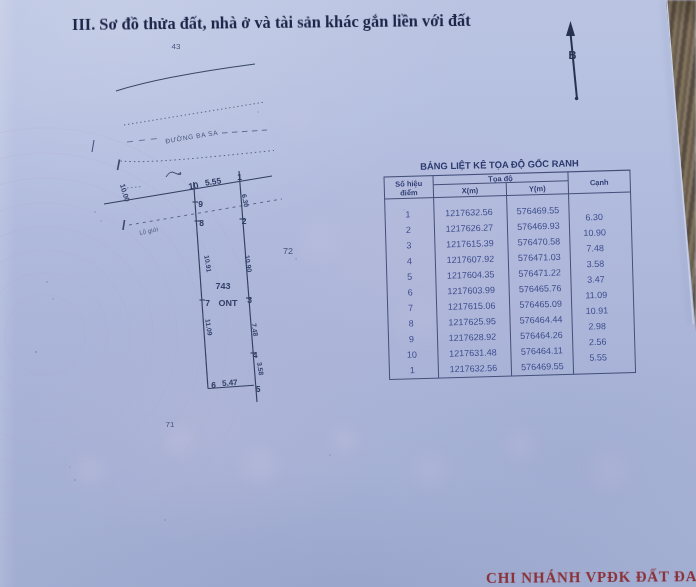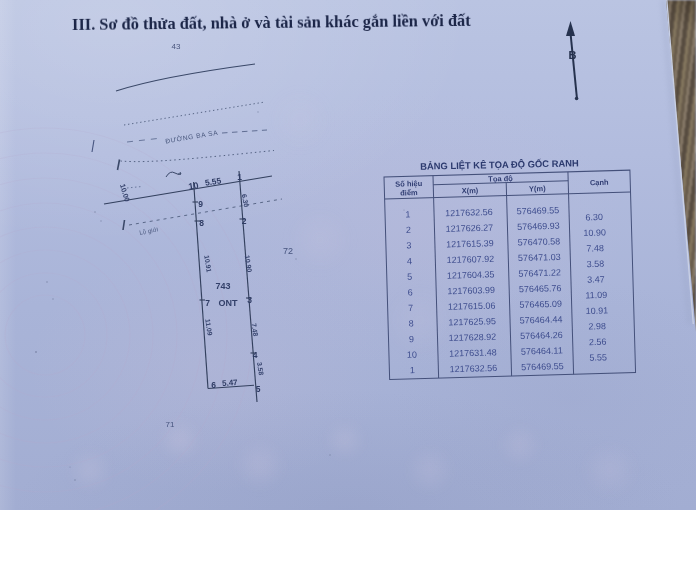--- a/index.html
+++ b/index.html
@@ -1,16 +1,16 @@
 <!DOCTYPE html>
 <html><head>
 <meta charset="utf-8">
 <style>
 html,body{margin:0;padding:0;}
-#page{position:relative;width:696px;height:510px;overflow:hidden;
+#page{position:relative;width:696px;height:587px;overflow:hidden;
  font-family:"Liberation Sans",sans-serif;
  background:
   linear-gradient(to right, rgba(255,255,255,0.12) 0px, rgba(255,255,255,0) 16px),
   radial-gradient(ellipse 520px 320px at 16% 4%, rgba(255,255,255,0.16), rgba(255,255,255,0) 70%),
   radial-gradient(ellipse 300px 200px at 60% 45%, rgba(196,184,214,0.20), rgba(196,184,214,0) 70%),
   radial-gradient(ellipse 260px 180px at 30% 72%, rgba(203,190,216,0.18), rgba(203,190,216,0) 70%),
   radial-gradient(ellipse 240px 160px at 82% 78%, rgba(148,158,198,0.20), rgba(148,158,198,0) 75%),
   radial-gradient(ellipse 420px 150px at 50% 100%, rgba(120,132,175,0.18), rgba(120,132,175,0) 80%),
   linear-gradient(to bottom, #bac4e2 0%, #b2bcde 30%, #a9b4d8 60%, #a2add2 100%);}
 #wood{position:absolute;left:0;top:0;width:696px;height:332px;

